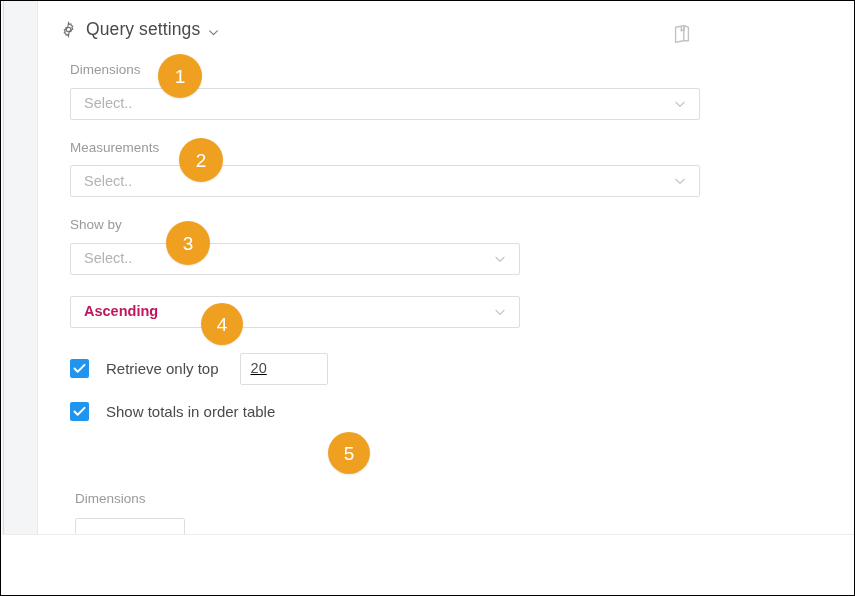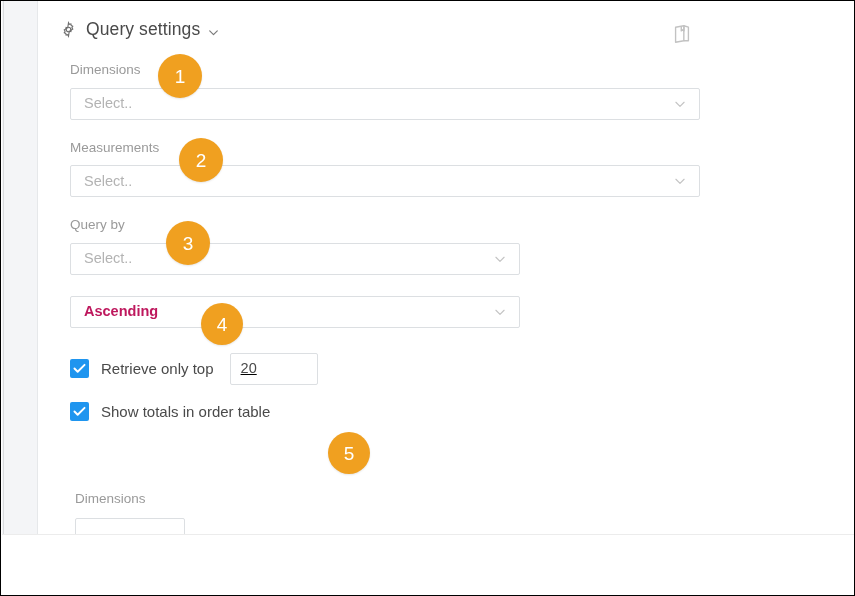--- a/index.html
+++ b/index.html
@@ -145,21 +145,21 @@
     height: 14px;
   }
   .select-caret svg { width: 14px; height: 14px; display: block; }
 
   .field-group { margin-bottom: 21px; }
 
   
   .check-row {
     display: flex;
     align-items: center;
-    gap: 12px;
+    gap: 17px;
     margin-bottom: 17px;
   }
   .checkbox {
     width: 19px;
     height: 19px;
     border-radius: 2px;
     background: #1f95ef;
     position: relative;
     flex: none;
     cursor: pointer;
@@ -291,21 +291,21 @@
           <span class="select-value">Select..</span>
           <span class="select-caret">
             <svg viewBox="0 0 24 24" fill="none" stroke="#c4c4c4" stroke-width="2" stroke-linecap="round" stroke-linejoin="round">
               <polyline points="5,9 12,16 19,9"></polyline>
             </svg>
           </span>
         </div>
       </div>
 
       <div class="field-group">
-        <div class="field-label">Query by</div>
+        <div class="field-label">Show by</div>
         <div class="select-box w-narrow">
           <span class="select-value">Select..</span>
           <span class="select-caret">
             <svg viewBox="0 0 24 24" fill="none" stroke="#c4c4c4" stroke-width="2" stroke-linecap="round" stroke-linejoin="round">
               <polyline points="5,9 12,16 19,9"></polyline>
             </svg>
           </span>
         </div>
       </div>
 

